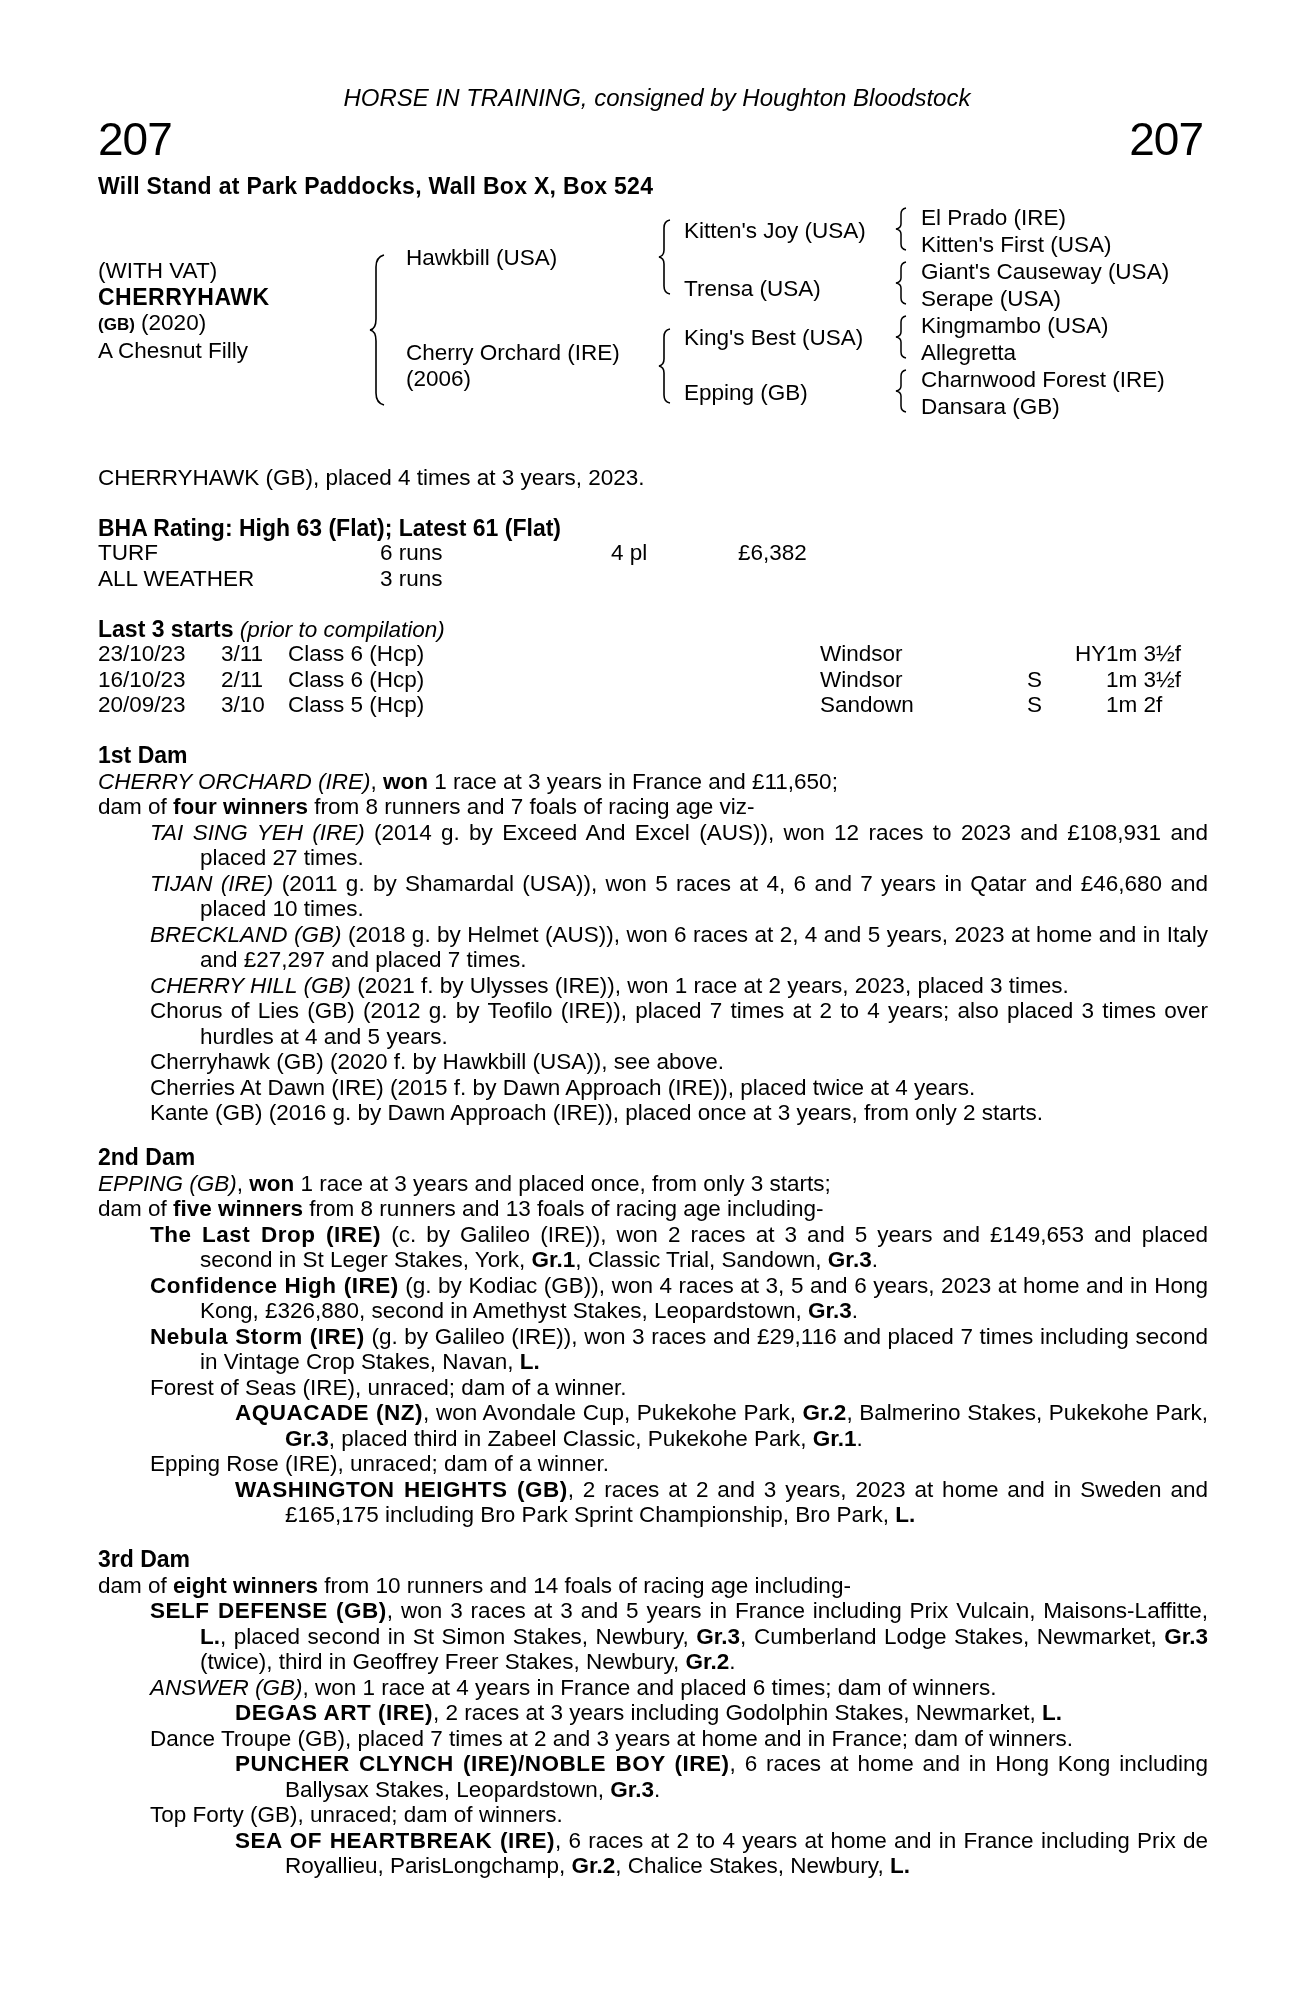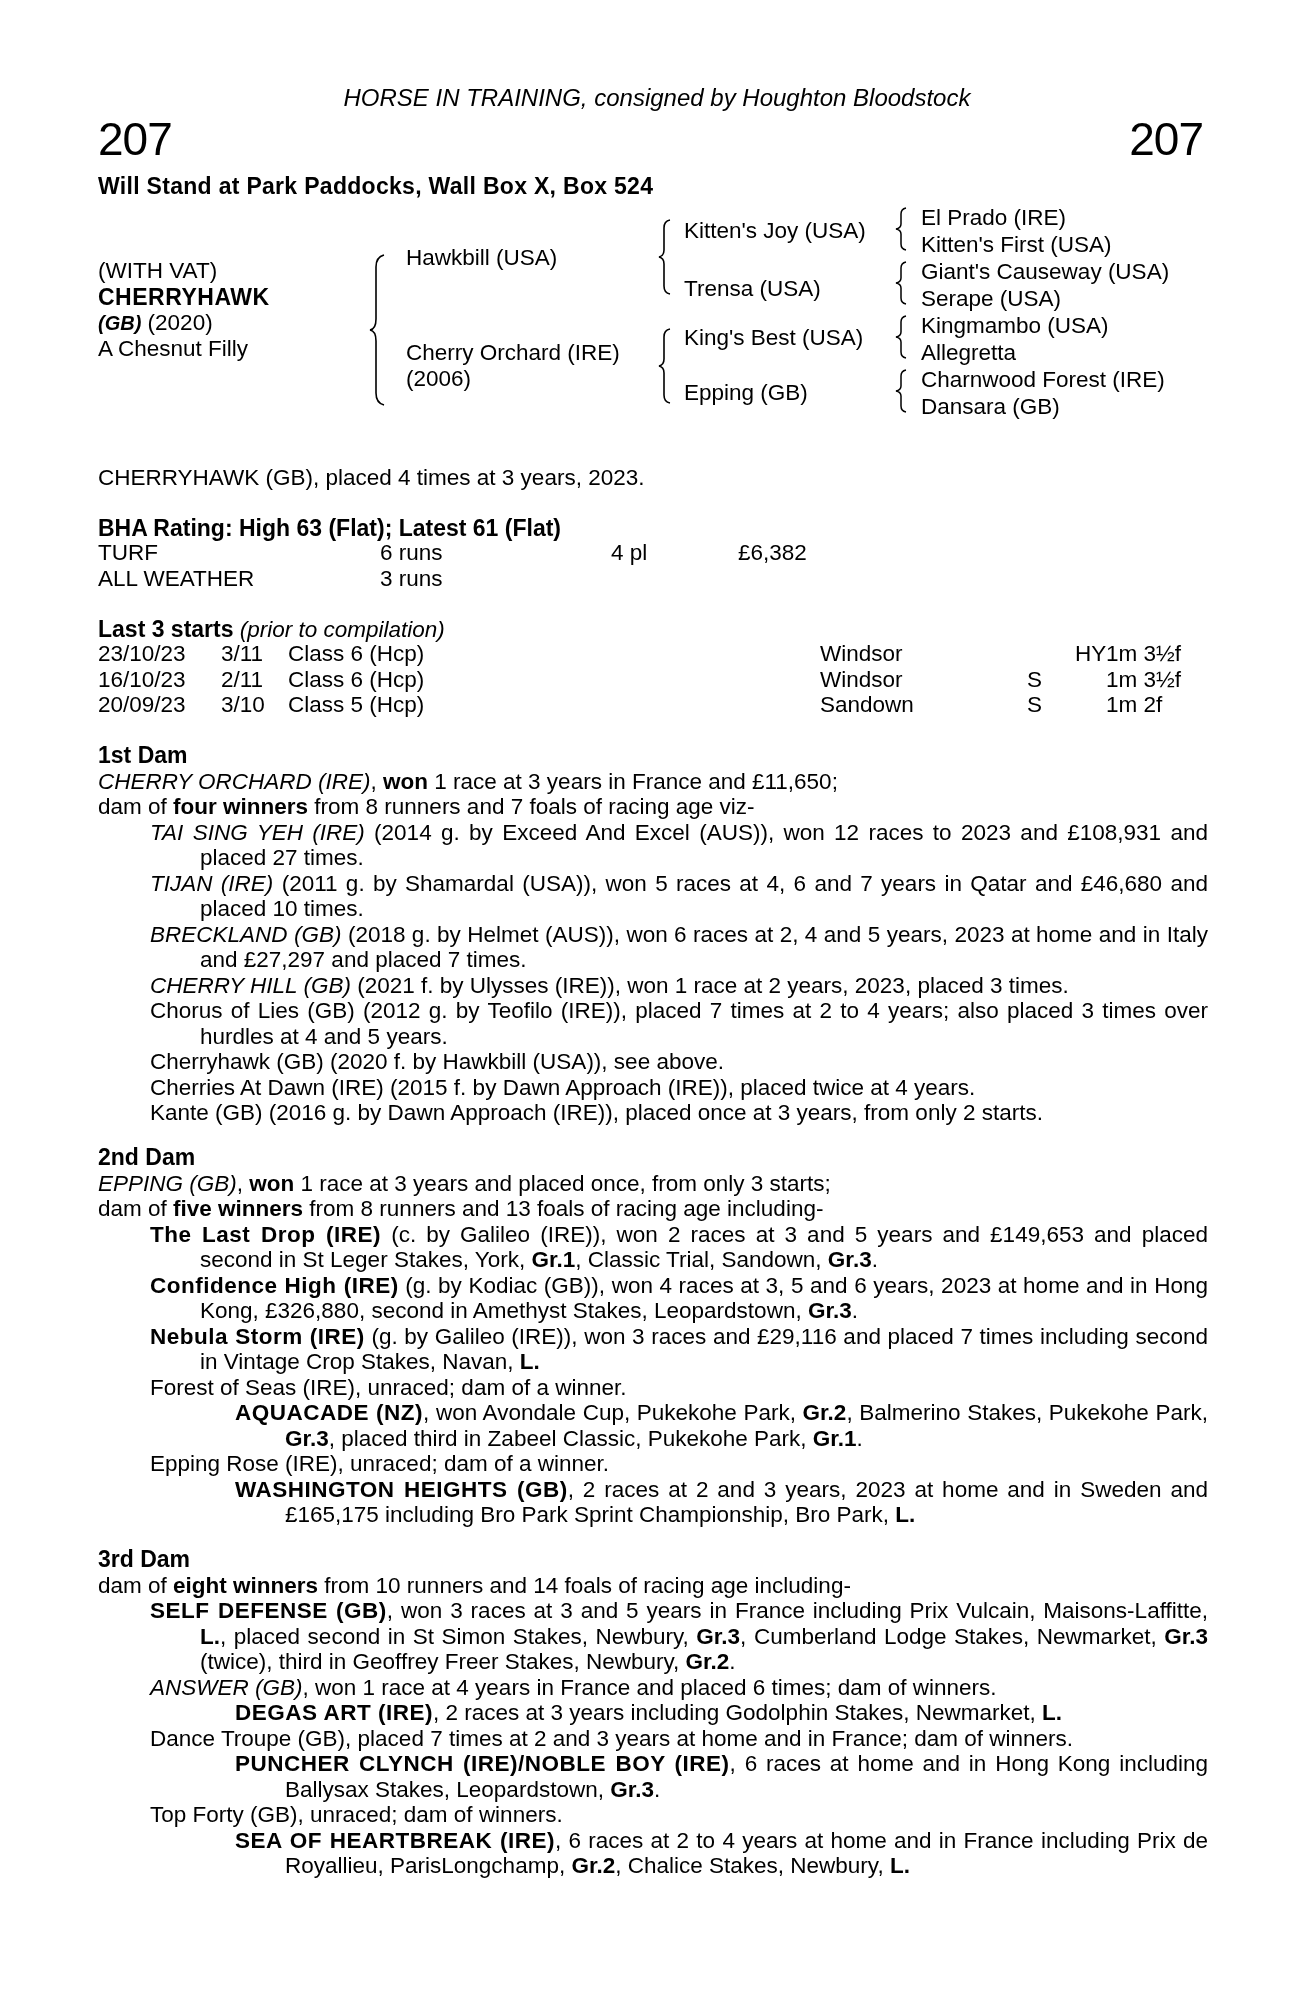--- a/index.html
+++ b/index.html
@@ -29,21 +29,21 @@
 <body>
 
 <div class="abs hdr-title">HORSE IN TRAINING, consigned by Houghton Bloodstock</div>
 <div class="abs lot lot-left">207</div>
 <div class="abs lot lot-right">207</div>
 <div class="abs stand">Will Stand at Park Paddocks, Wall Box X, Box 524</div>
 
 <div class="abs" style="left:98px; top:258px; line-height:26px;">
   <div>(WITH VAT)</div>
   <div class="heavy" style="font-size:23px; letter-spacing:0.5px;">CHERRYHAWK</div>
-  <div><span class="heavy" style="font-size:20px;font-style:italic;">(GB)</span> <span>(2020)</span></div>
+  <div><span class="heavy" style="font-size:17px;">(GB)</span> <span>(2020)</span></div>
   <div>A Chesnut Filly</div>
 </div>
 
 <svg class="br" style="left:370px; top:253px;" width="20" height="155">
   <path d="M14 2 Q6 4 6 14 L6 66 Q6 76 0 77 Q6 78 6 88 L6 140 Q6 150 14 152" fill="none" stroke="#000" stroke-width="1.6"></path>
 </svg>
 <svg class="br" style="left:658px; top:218px;" width="16" height="78">
   <path d="M12 2 Q6 3 6 10 L6 32 Q6 38 1 39 Q6 40 6 46 L6 68 Q6 75 12 76" fill="none" stroke="#000" stroke-width="1.6"></path>
 </svg>
 <svg class="br" style="left:658px; top:327px;" width="16" height="78">

